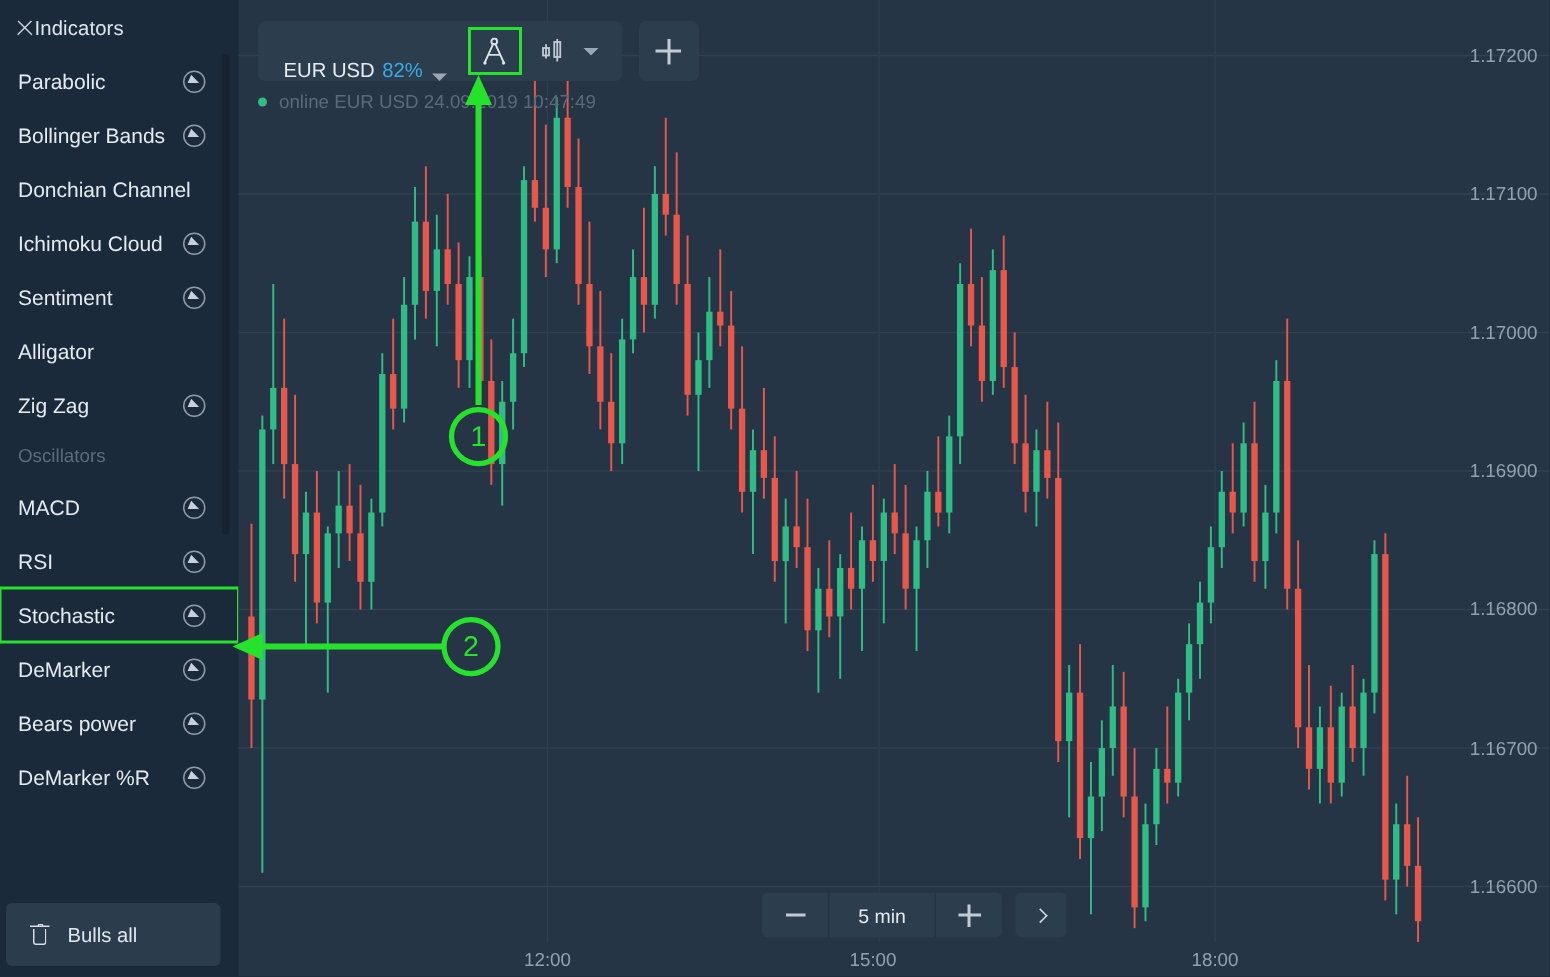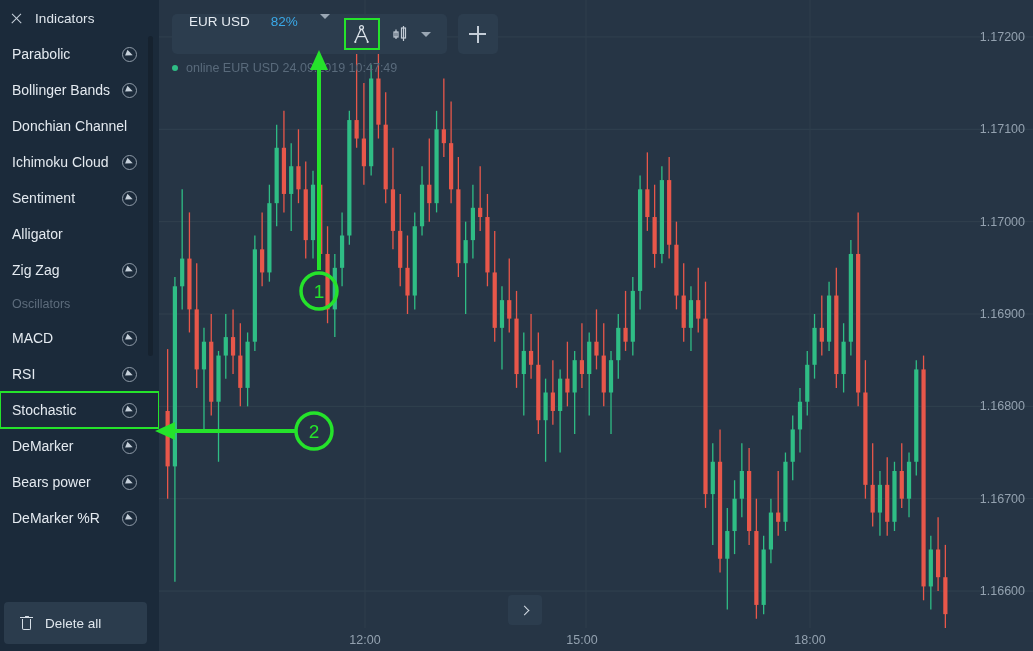--- a/index.html
+++ b/index.html
@@ -21,21 +21,21 @@
     width: 159px; height: 651px;
     background: #1b2a3a;
     flex: 0 0 159px;
     overflow: hidden;
   }
   #sidebar-header {
     height: 36px;
     display: flex;
     align-items: center;
     padding-left: 10px;
-    gap: 12px;
+    gap: 0;
   }
   .close-x {
     width: 13px; height: 13px;
     position: relative;
     flex: 0 0 13px;
     cursor: pointer;
   }
   .close-x::before, .close-x::after {
     content: ""; position: absolute;
     left: 0; top: 6px; width: 13px; height: 1.4px;
@@ -165,22 +165,22 @@
   #asset-group {
     height: 40px;
     background: #2c3d4e;
     border-radius: 5px;
     display: flex;
     align-items: center;
     padding: 0 6px 0 0;
   }
   #asset-select {
     display: flex;
-    align-items: flex-start;
-    gap: 21px;
+    align-items: flex-end;
+    gap: 5px;
     padding: 0 12px 0 17px;
     height: 40px;
     cursor: pointer;
   }
   #asset-name { font-size: 13.5px; color: #e6ecf2; }
   #asset-payout { font-size: 13.5px; color: #3aa9e8; }
   .caret {
     width: 0; height: 0;
     border-left: 5px solid transparent;
     border-right: 5px solid transparent;
@@ -394,21 +394,21 @@
         <span class="ind-arrow"></span>
       </div>
     </div>
 
     <div id="delete-all">
       <span class="trash">
         <span class="handle"></span>
           <span class="lid"></span>
           <span class="can"></span>
       </span>
-      <span class="label">Delete all</span>
+      <span class="label">Bulls all</span>
     </div>
   </div>
 
   <div id="main">
 
     <div id="chart-area">
       <svg id="chart-svg" width="874" height="628">
           <line x1="0" x2="874" y1="36.94117647060392" y2="36.94117647060392" stroke="#31414f" stroke-width="1"></line>
           <line x1="0" x2="874" y1="129.29411764706245" y2="129.29411764706245" stroke="#31414f" stroke-width="1"></line>
           <line x1="0" x2="874" y1="221.6470588235415" y2="221.6470588235415" stroke="#31414f" stroke-width="1"></line>
@@ -677,20 +677,25 @@
       </div>
       <div id="add-btn"></div>
     </div>
 
     <div id="status-line">
       <span id="status-dot"></span>
       <span id="status-text">online EUR USD  24.09.2019 10:47:49</span>
     </div>
 
     <div id="tf-controls">
+      <div id="tf-group">
+        <div id="tf-minus"></div>
+        <div id="tf-value">5 min</div>
+        <div id="tf-plus"></div>
+      </div>
       <div id="tf-next">
         <span class="chev-r"></span>
       </div>
     </div>
   <div class="time-tick" style="left: 206px;">12:00</div>
       <div class="time-tick" style="left: 423px;">15:00</div>
       <div class="time-tick" style="left: 651px;">18:00</div>
     </div>
 
   <svg id="annot">

